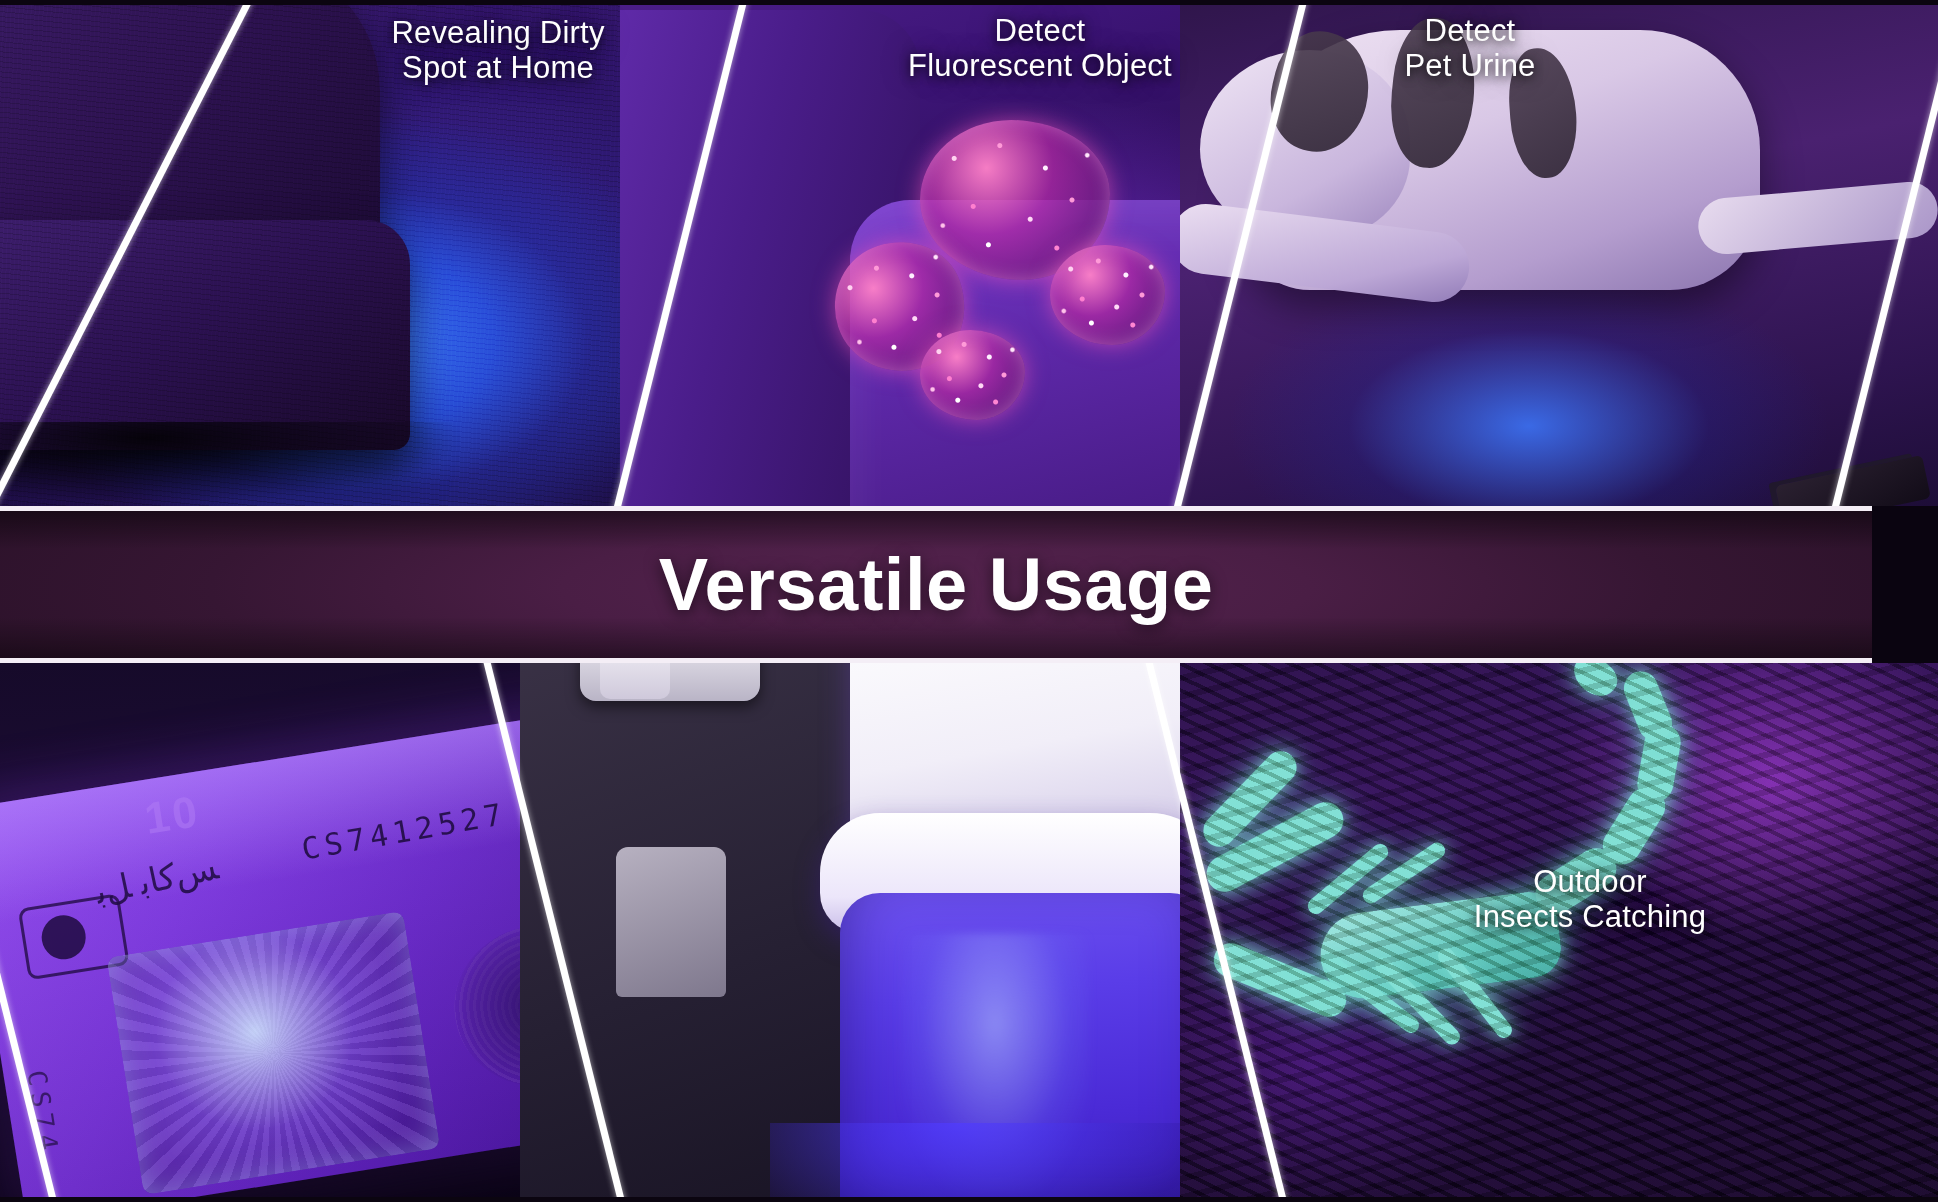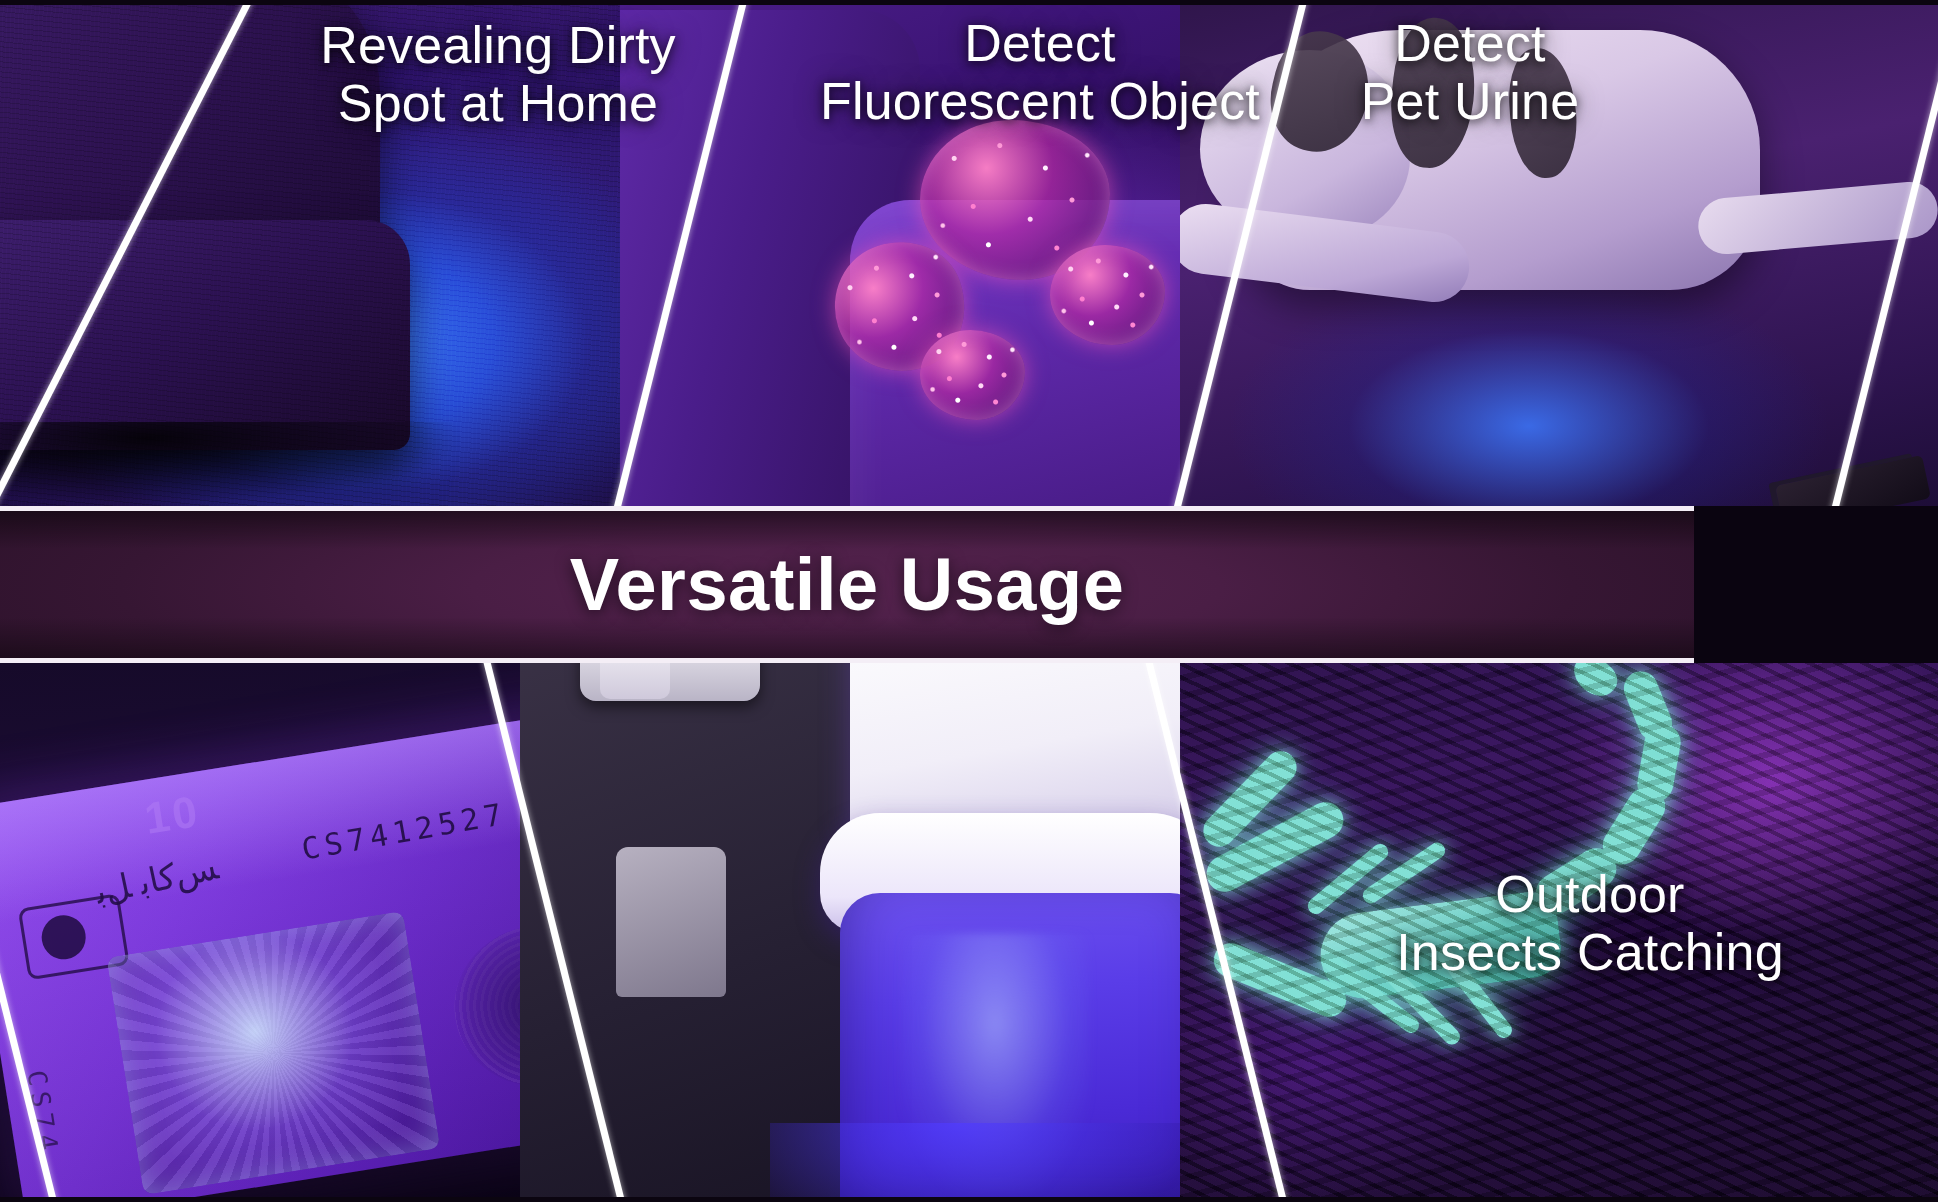--- a/index.html
+++ b/index.html
@@ -358,35 +358,35 @@
     box-shadow: 0 0 6px rgba(255,255,255,.6);
     transform-origin: 50% 50%;
     z-index: 40;
   }
 
   
   .caption {
     position: absolute;
     z-index: 60;
     color: #ffffff;
-    font-size: 52px;
+    font-size: 31px;
     line-height: 1.12;
     font-weight: 400;
     text-align: center;
     text-shadow: 0 2px 10px rgba(0,0,0,.85), 0 0 26px rgba(0,0,0,.6);
     white-space: pre-line;
     letter-spacing: .2px;
   }
 
   
   #banner {
     position: absolute;
     left: 0;
     top: 506px;
-    width: 1694px;
+    width: 1872px;
     height: 157px;
     z-index: 80;
     background:
       radial-gradient(ellipse 1100px 190px at 50% 52%, #55234e 0%, #4a1e45 34%, #361633 66%, #2a1128 100%);
     border-top: 5px solid #f4eef6;
     border-bottom: 5px solid #f4eef6;
     box-sizing: border-box;
     display: flex;
     align-items: center;
     justify-content: center;

